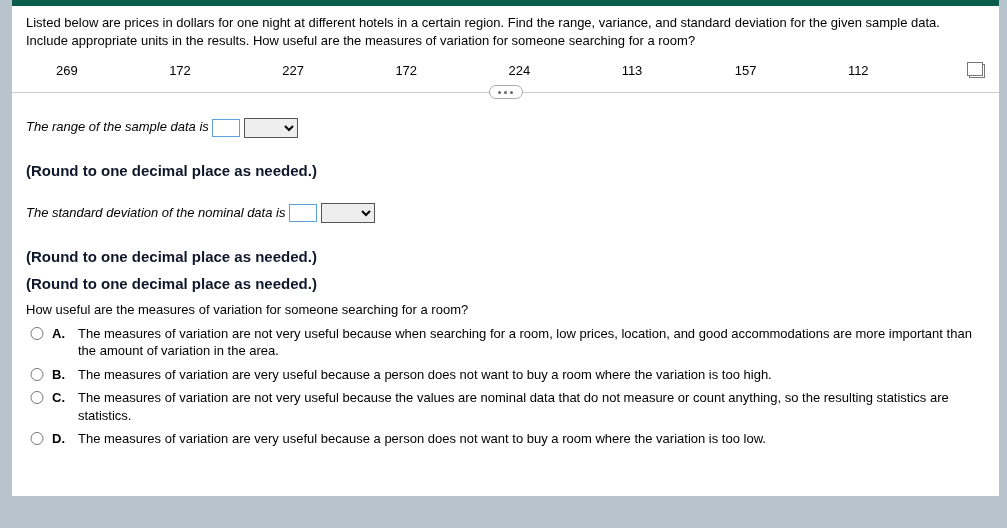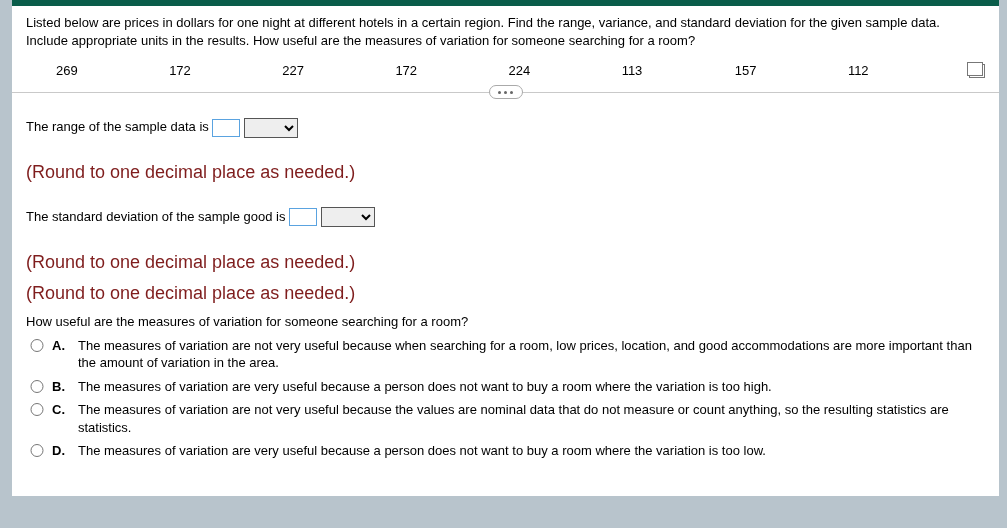--- a/index.html
+++ b/index.html
@@ -58,22 +58,22 @@
     border: 1px solid #aaa;
     border-radius: 7px;
     background: #fff;
     display: flex;
     align-items: center;
     justify-content: center;
     cursor: pointer;
   }
   .dots { display: flex; gap: 3px; }
   .dots span { width: 3px; height: 3px; background: #666; border-radius: 50%; display: block; }
-  .q-line { margin: 24px 0; line-height: 1.6; }
-  .hint { color: #7f1d1d; font-size: 18px; margin: 0 0 10px 0; }
+  .q-line { margin: 24px 0; line-height: 1.6; font-style: italic; }
+  .hint { color: #0f172a; font-size: 15px; margin: 0 0 10px 0; font-weight: bold; }
   .num-input {
     display: inline-block;
     width: 28px; height: 18px;
     border: 1px solid #5aa3e0;
     background: #fff;
     vertical-align: middle;
     font: inherit;
     padding: 0 2px;
   }
   .unit-select {
@@ -129,21 +129,21 @@
   </div>
 
   <div class="q-line">
     <span>The range of the sample data is </span>
     <input class="num-input" value="" style="">
     <select class="unit-select"><option></option></select>
   </div>
   <div class="hint">(Round to one decimal place as needed.)</div>
 
   <div class="q-line">
-    <span>The standard deviation of the sample good is </span>
+    <span>The standard deviation of the nominal data is </span>
     <input class="num-input" value="" style="">
     <select class="unit-select"><option></option></select>
   </div>
   <div class="hint">(Round to one decimal place as needed.)</div>
 
   <div class="hint">(Round to one decimal place as needed.)</div>
 
   <div class="mc-block">
     <div class="mc-q">How useful are the measures of variation for someone searching for a room?</div>
 

